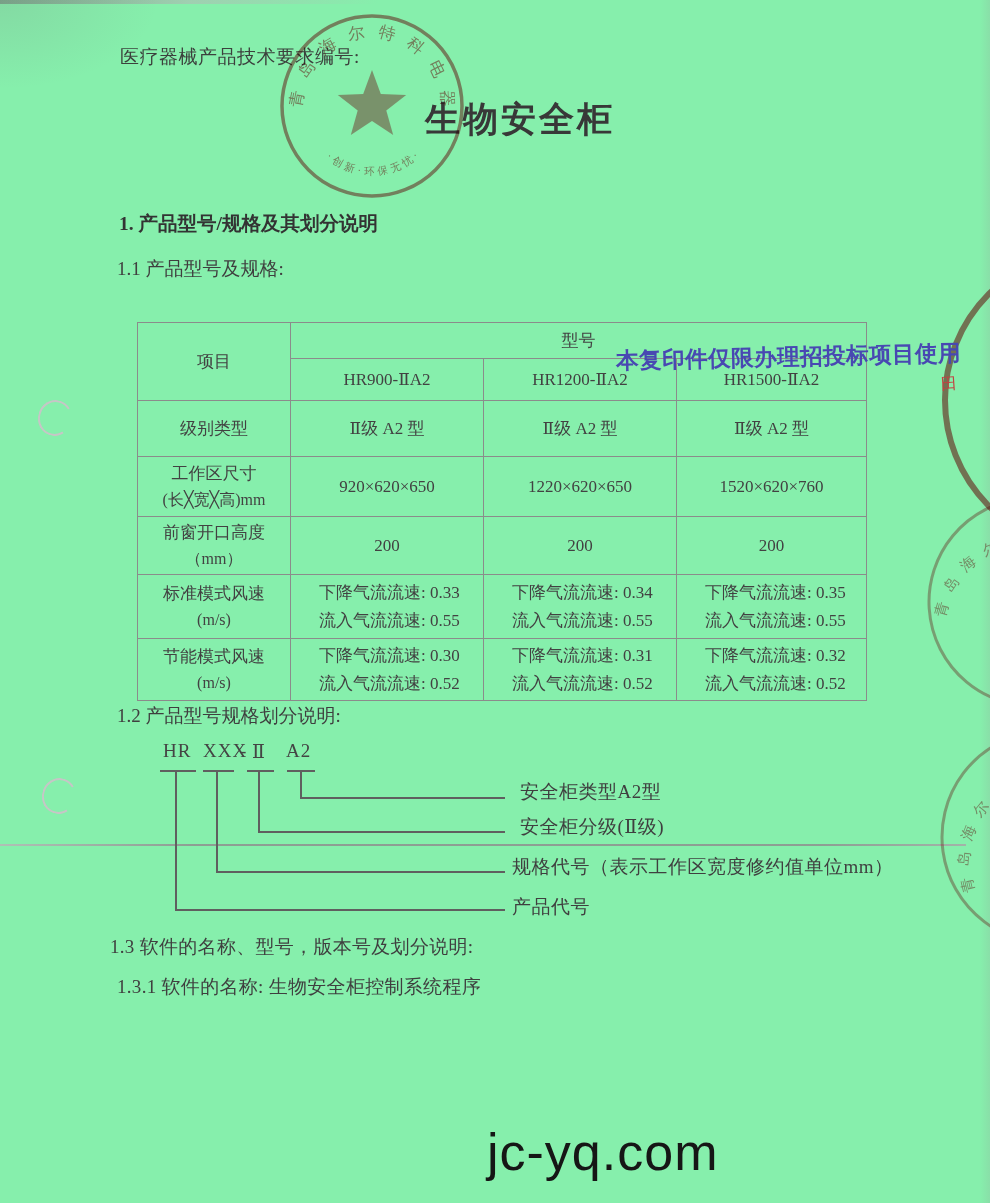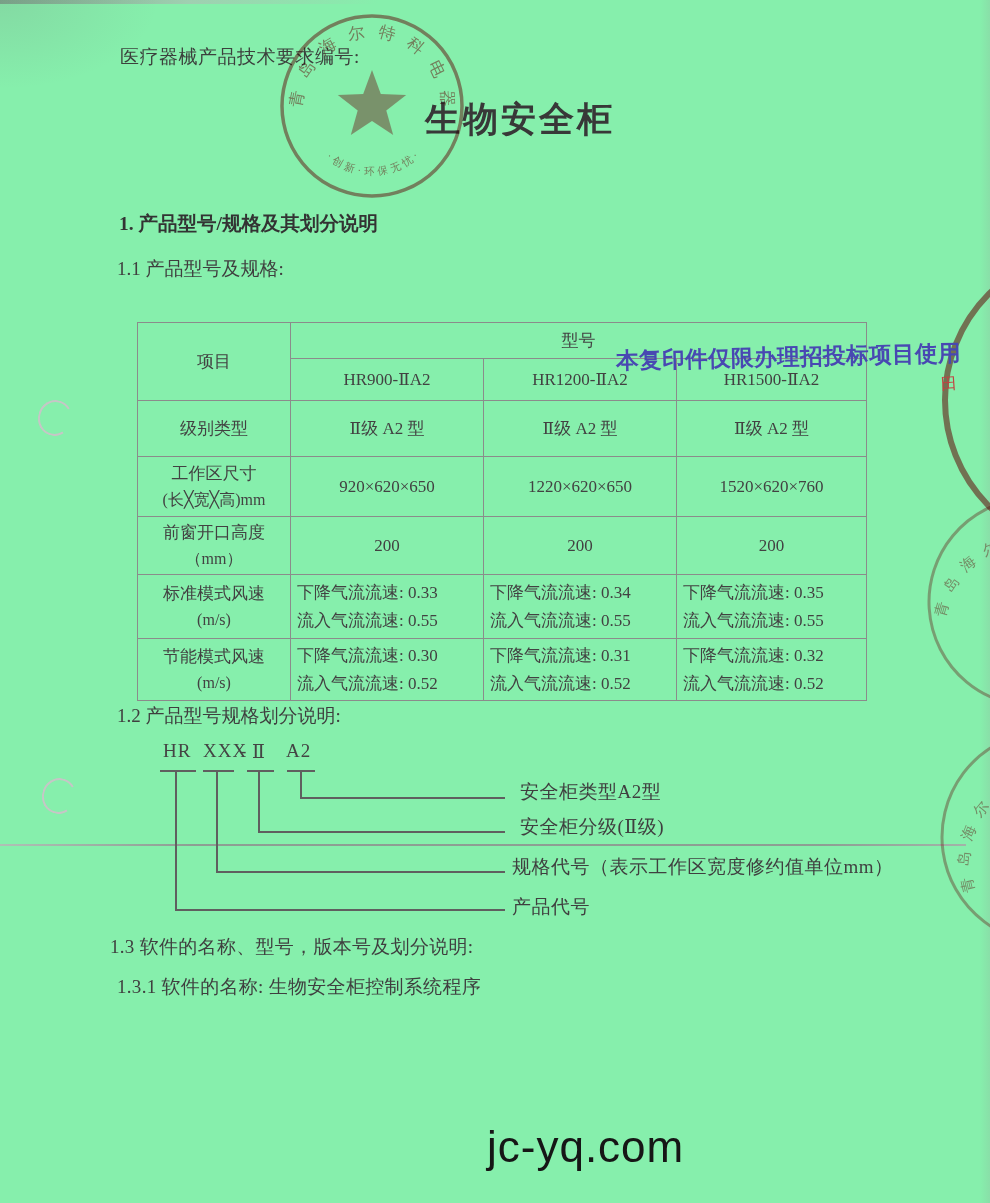--- a/index.html
+++ b/index.html
@@ -36,38 +36,38 @@
   .l13{left:110px;top:934px;}
   .l131{left:117px;top:974px;}
   .l132{left:117px;top:1016px;}
   .l133{left:117px;top:1056px;}
   .l134{left:117px;top:1094px;}
   
   .spec-table{left:137px;top:322px;width:729px;border-collapse:collapse;table-layout:fixed;
     font-size:17px;color:#424242;}
   .spec-table td{border:1.5px solid #8b8b8b;vertical-align:middle;line-height:26px;}
   .spec-table td.c{text-align:center;}
-  .spec-table td.l{text-align:left;padding-left:6px;line-height:28px;}
+  .spec-table td.l{text-align:left;padding-left:28px;line-height:28px;}
   .spec-table .sub{font-size:16px;}
   
   .copy-notice{left:616px;top:341px;width:380px;font-size:22.5px;color:#4848b2;
     letter-spacing:.5px;transform:rotate(-1.3deg);font-weight:600;z-index:6;}
   .side-mark{left:941px;top:374px;font-size:16px;color:#c24242;z-index:6;transform:rotate(-4deg);}
   
   .stamp-svg{mix-blend-mode:multiply;}
   
   .tok{top:740px;font-size:19px;color:#444;letter-spacing:1px;}
   .tok-hr{left:163px;} .tok-xxx{left:203px;} .tok-dash{left:240px;}
   .tok-ii{left:252px;} .tok-a2{left:286px;}
   .diag-label{font-size:19px;color:#3f3f3f;letter-spacing:.5px;}
   .dl1{left:520px;top:779px;} .dl2{left:520px;top:814px;}
   .dl3{left:512px;top:854px;} .dl4{left:512px;top:894px;}
   
   .watermark{left:487px;top:1122px;font-family:"Liberation Sans","DejaVu Sans",sans-serif;
-    font-size:44px;color:#161616;letter-spacing:1px;}
+    font-size:52px;color:#161616;letter-spacing:1px;}
 </style>
 </head>
 <body>
 
 <div class="page">
 
   <div class="abs edge-top"></div>
   <div class="abs edge-shade"></div>
   <div class="abs edge-right"></div>
   <div class="abs punch" style="left:38px;top:400px;"></div>

